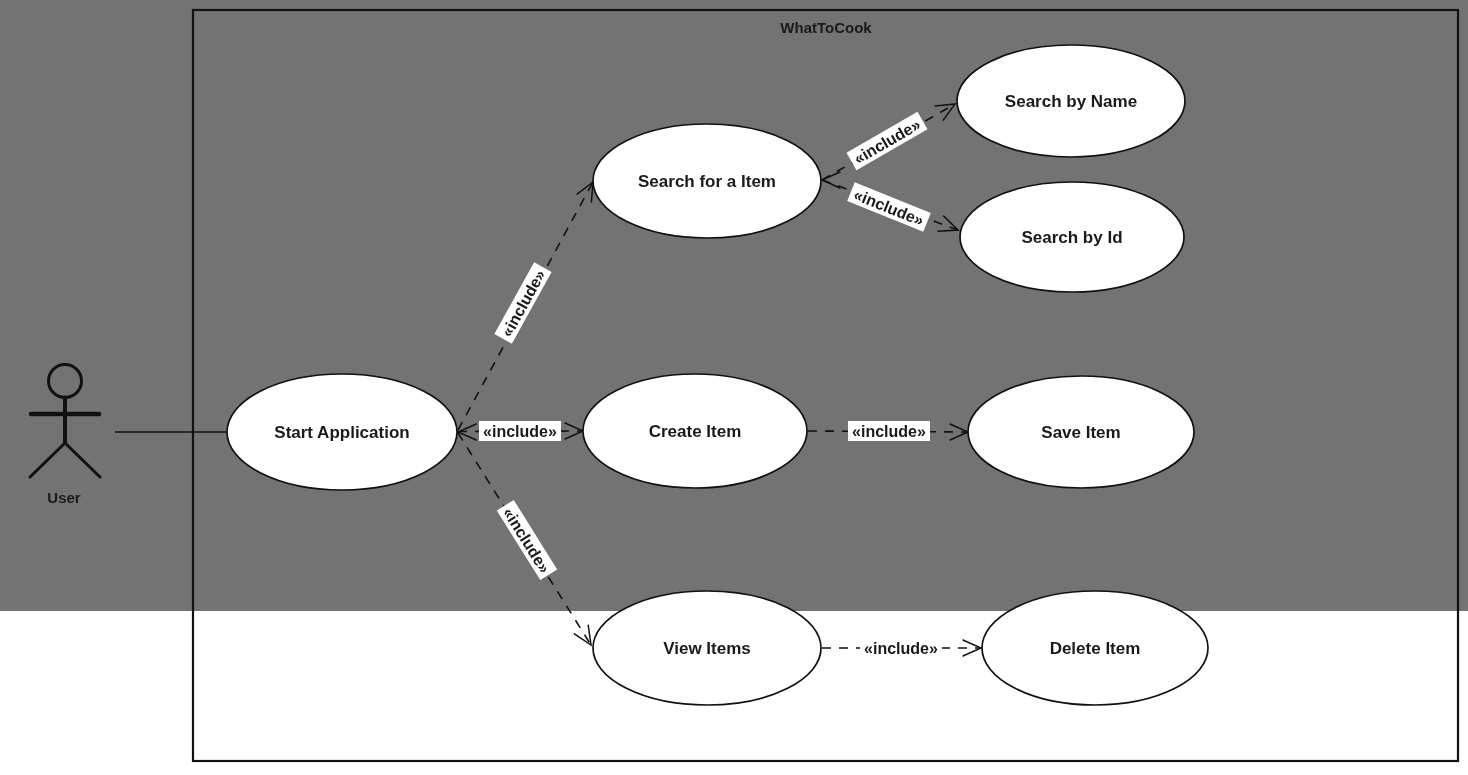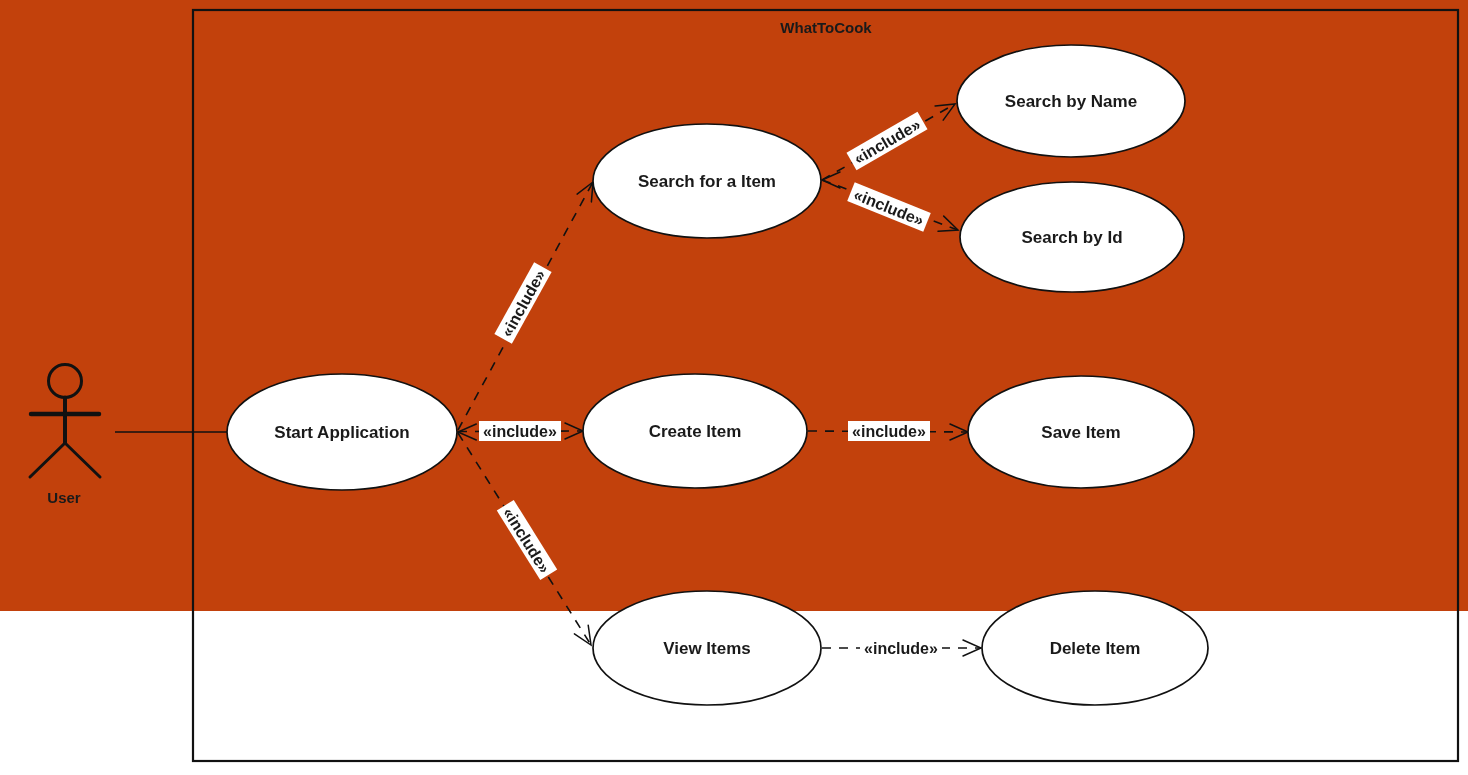--- a/index.html
+++ b/index.html
@@ -8,21 +8,21 @@
     background: #ffffff;
     width: 1468px;
     height: 775px;
     overflow: hidden;
     font-family: "Liberation Sans", sans-serif;
   }
   .canvas {
     position: relative;
     width: 1468px;
     height: 611px;
-    background: #c2410c;
+    background: #737373;
   }
   svg { display: block; }
   text {
     font-family: "Liberation Sans", "DejaVu Sans", sans-serif;
     fill: #1a1a1a;
   }
   .uc-label   { font-size: 17px; font-weight: bold; }
   .inc-label  { font-size: 16px; font-weight: bold; }
   .title-label{ font-size: 15px; font-weight: bold; }
   .actor-label{ font-size: 15px; font-weight: bold; }

